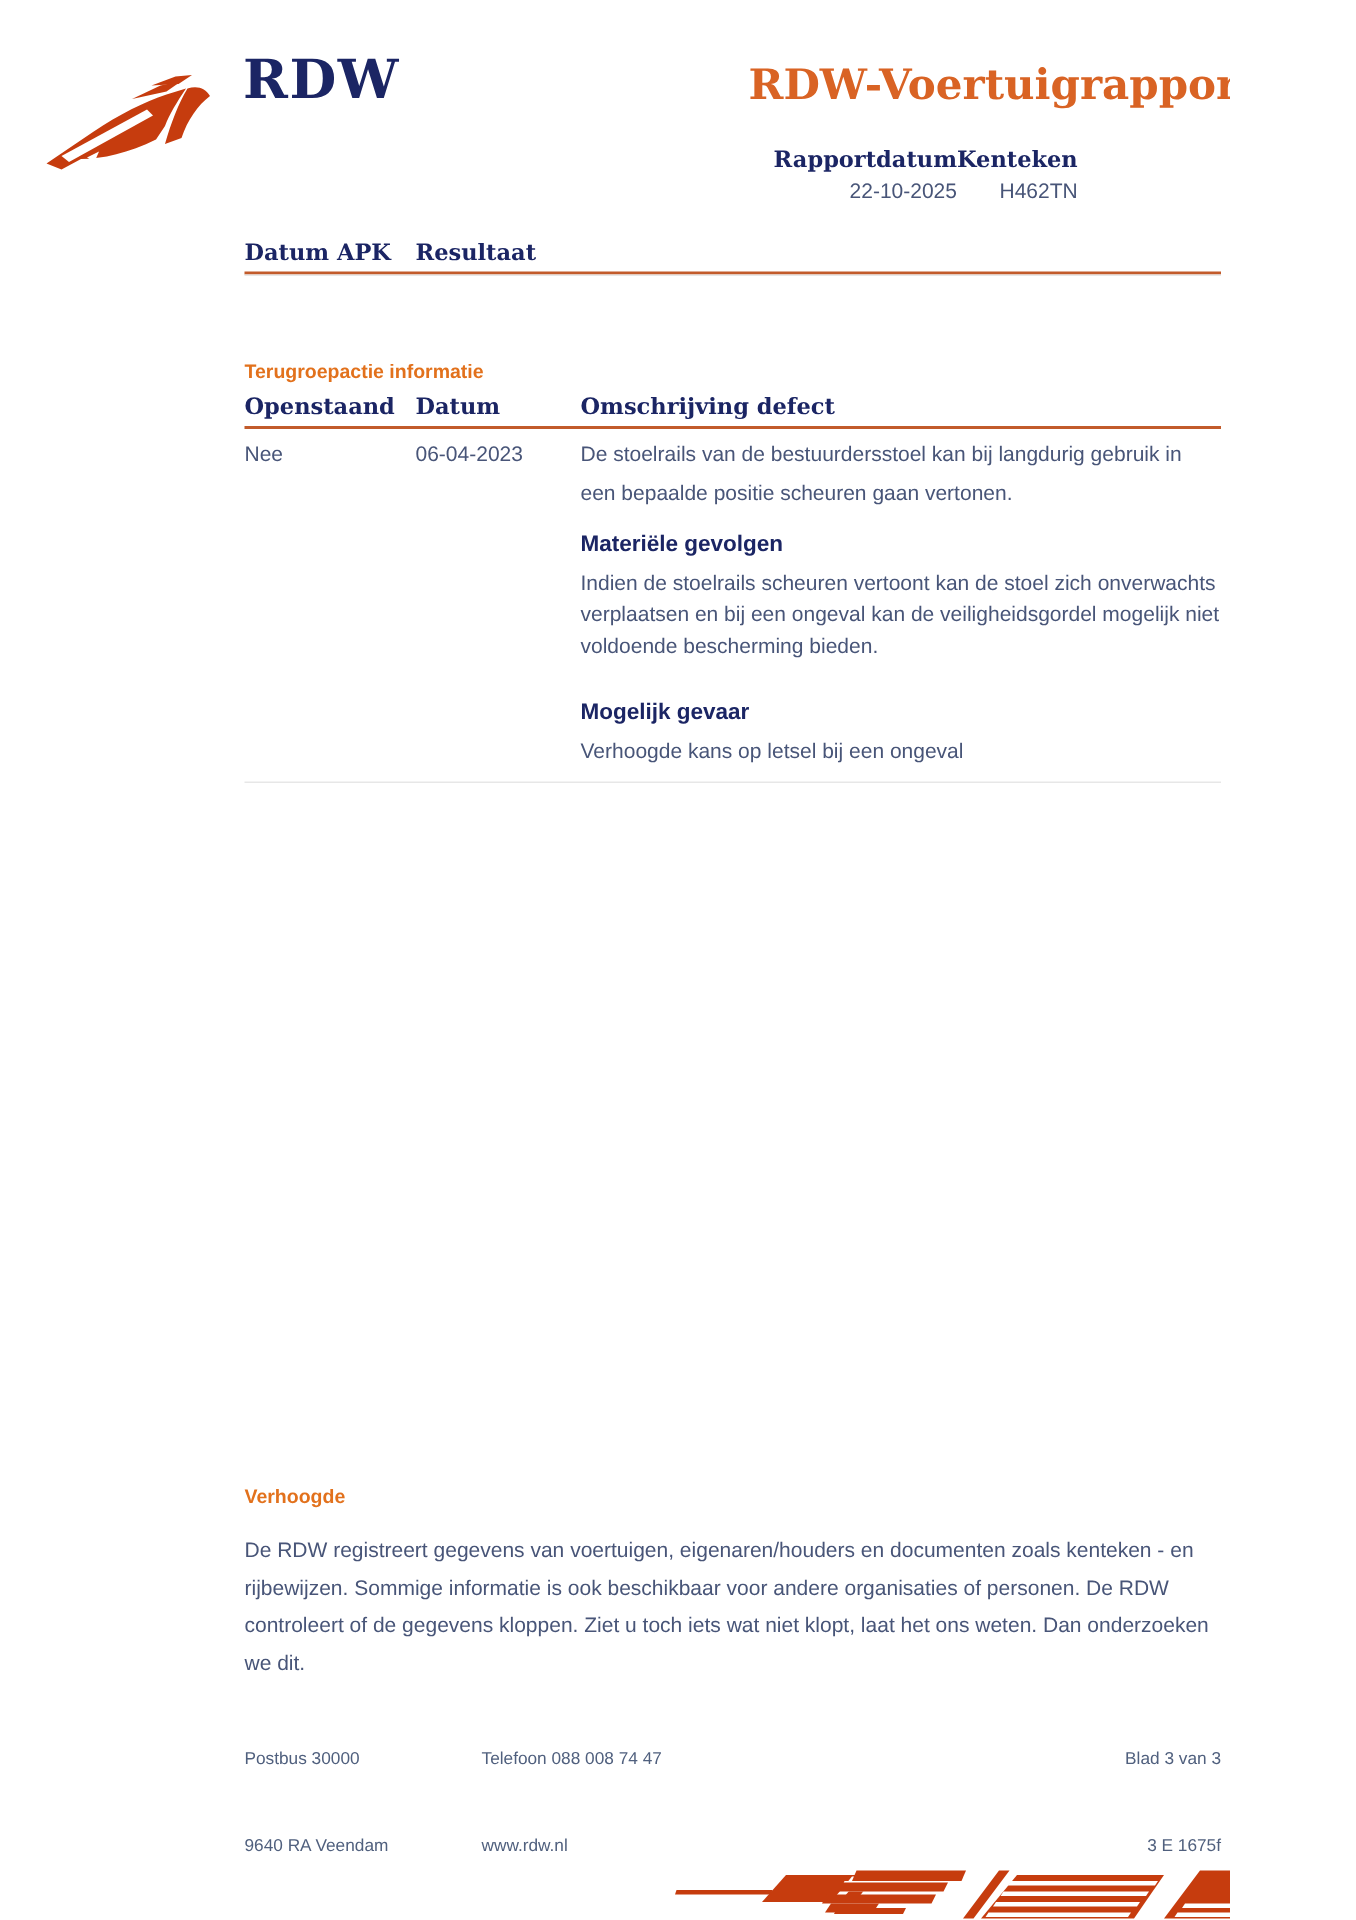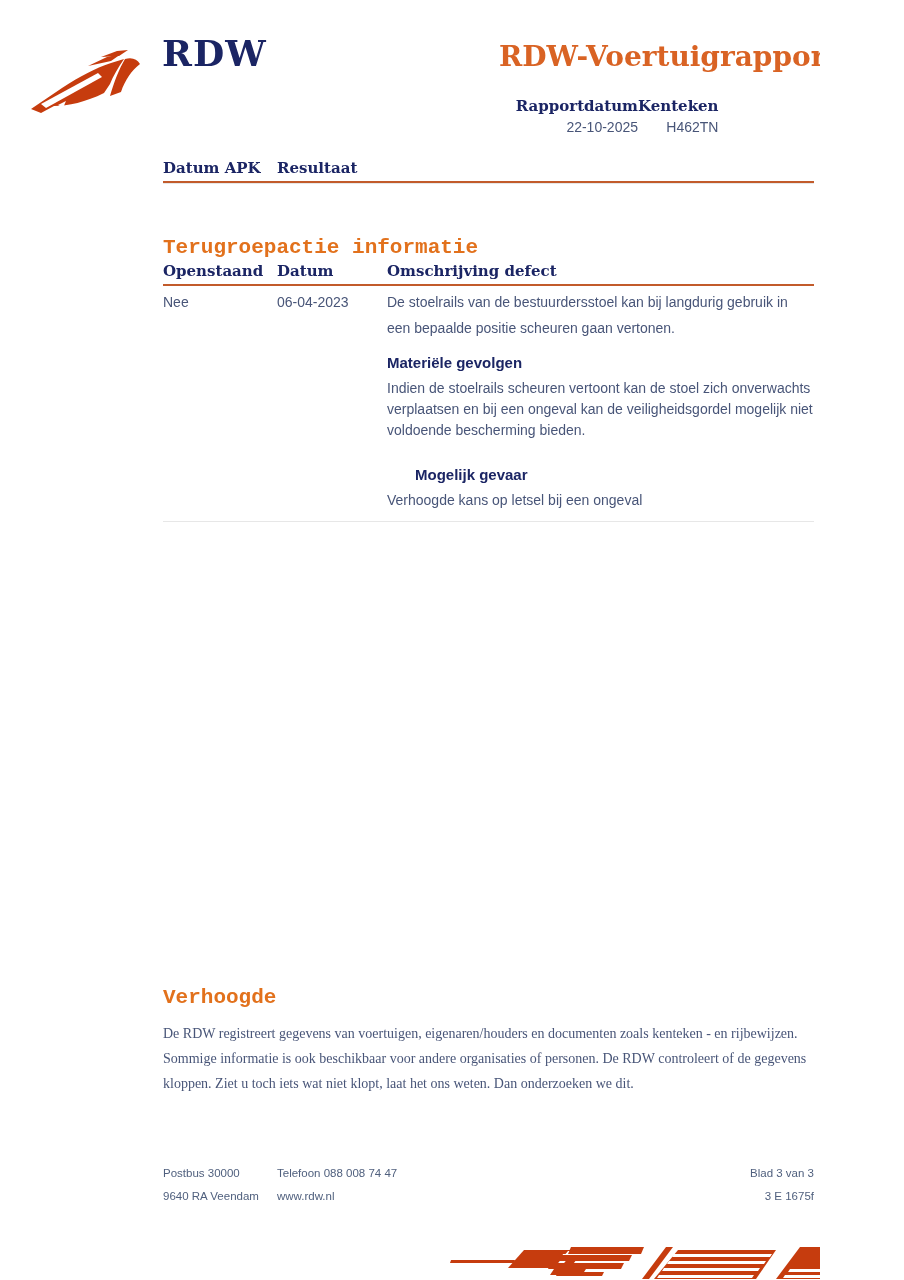--- a/index.html
+++ b/index.html
@@ -39,43 +39,43 @@
   .grid3 { display: grid; grid-template-columns: 114px 110px 1fr; }
   .th { font-family: "DejaVu Serif", serif; font-weight: bold; font-size: 15px; color: #1B2564; line-height: 20px; }
   .td { font-size: 14px; color: #485578; }
 
   .apk-table { position: absolute; left: 163px; top: 158px; width: 651px; }
   .apk-table .row { padding: 4px 0 5px 0; }
   .apk-table .td { line-height: 19px; }
 
   .recall { position: absolute; left: 163px; top: 238px; width: 651px; }
   .section-heading {
-    font-family: Liberation Mono, monospace; font-weight: bold;
-    font-size: 21px; color: #E2711C; line-height: 20px;
+    font-family: Liberation Sans, sans-serif; font-weight: bold;
+    font-size: 13px; color: #E2711C; line-height: 20px;
   }
   .recall .grid3.header { margin-top: 3px; }
   .recall .row { padding: 3px 0 10px 0; }
   .recall .td { line-height: 26px; }
   .defect-cell { font-size: 14px; line-height: 26px; }
   .sub-heading {
     font-family: Liberation Sans, sans-serif; font-weight: bold;
     font-size: 15px; color: #1B2564; line-height: 20px; margin-top: 12px;
   }
-  .sub-heading.second { margin-top: 24px; margin-left: 28px; }
+  .sub-heading.second { margin-top: 24px; }
   .sub-text { font-size: 14px; line-height: 21px; margin-top: 5px; }
 
   
   .proclaimer { position: absolute; left: 163px; top: 988px; width: 651px; }
-  .proclaimer-text { font-size: 14px; line-height: 25px; margin-top: 13px; color: #485578; font-family: Liberation Serif, serif; }
+  .proclaimer-text { font-size: 14px; line-height: 25px; margin-top: 13px; color: #485578; }
 
   
   .footer {
     position: absolute; left: 163px; top: 1166px; width: 651px;
     display: grid; grid-template-columns: 114px 1fr auto; grid-row-gap: 9px;
-    font-size: 11.5px; line-height: 14px; color: #50607E;
+    font-size: 11.5px; line-height: 14px; color: #50607E; gap: 44px;
   }
   .footer .right { text-align: right; }
 
   
   .bottom-art { position: absolute; right: 0; bottom: 0; }
 </style>
 </head>
 <body>
 
 <div class="page">

